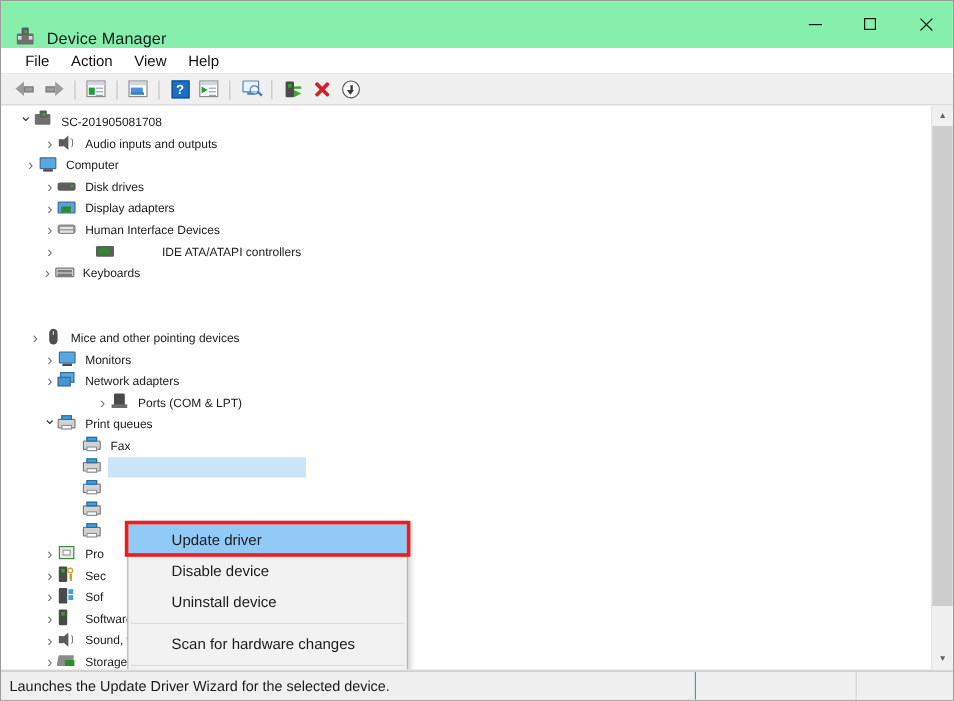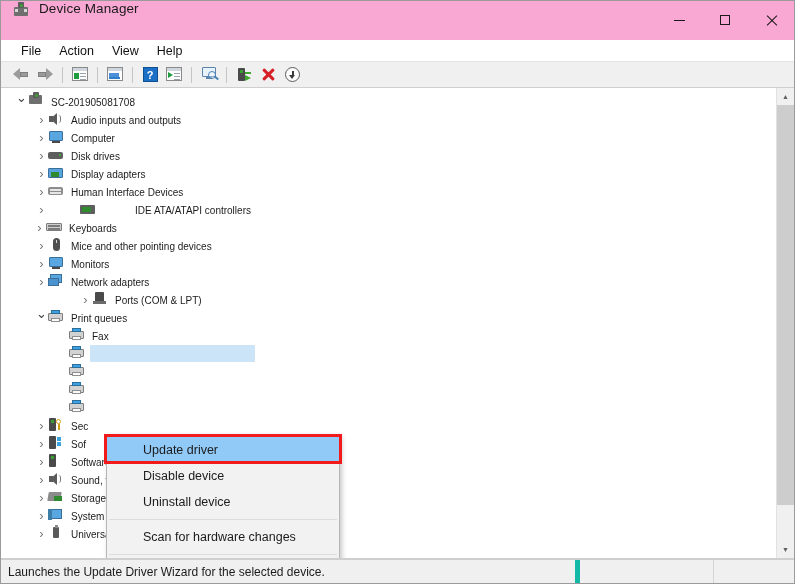--- a/index.html
+++ b/index.html
@@ -12,22 +12,22 @@
   .window{
     position:absolute;left:0;top:0;width:795px;height:584px;
     box-sizing:border-box;
     border:1px solid #9a9a9a;
     background:#ffffff;
     display:flex;flex-direction:column;
   }
   
   .titlebar{
     height:39px;min-height:39px;
-    background:#f9a8d4;
-    display:flex;align-items:flex-start;
+    background:#86efac;
+    display:flex;align-items:flex-end;
     position:relative;
   }
   .title-icon{
     width:18px;height:18px;margin-left:11px;margin-right:9px;
     position:relative;flex:none;
   }
   .ti-body{position:absolute;left:2px;top:6px;width:14px;height:9px;background:#6f6f6f;border-radius:1px;}
   .ti-neck{position:absolute;left:6px;top:1px;width:6px;height:6px;background:#5d5d5d;border-radius:1px;}
   .ti-led{position:absolute;left:7.5px;top:2.5px;width:3px;height:3px;background:#3fa535;border-radius:50%;}
   .ti-foot{position:absolute;left:3px;top:8px;width:3px;height:3px;background:#d8d8d8;}
@@ -211,21 +211,21 @@
   .vs-track{position:absolute;left:0;top:17px;bottom:17px;width:17px;background:#f0f0f0;}
   .vs-thumb{position:absolute;left:0;top:0;width:17px;height:400px;background:#cdcdcd;}
   
   .statusbar{
     height:23px;min-height:23px;
     background:#f0f0f0;
     display:flex;align-items:stretch;
     font-size:12px;color:#1b1b1b;
     border-top:1px solid #cfcfcf;
   }
-  .st-main{flex:1;display:flex;align-items:center;padding-left:7px;border-right:5px solid #14b8a6;}
+  .st-main{flex:1;display:flex;align-items:center;padding-left:7px;border-right:1px solid #14b8a6;}
   .st-pane{width:133px;border-right:1px solid #d4d4d4;}
   .st-pane.last{width:80px;border-right:none;}
 </style>
 </head>
 <body>
 
 <div class="window">
 
   <div class="titlebar">
     <div class="title-icon">
@@ -345,21 +345,21 @@
       <div class="row" style="padding-left:34px;">
         <div class="chev closed"></div>
         <div class="ricon">
             <div class="ic-spk2"></div>
             <div class="ic-speaker"></div>
             <div class="ic-wave"></div>
           </div>
         <div class="rlabel-wrap"><span class="rlabel">Audio inputs and outputs</span></div>
       </div>
 
-      <div class="row" style="padding-left:34px;">
+      <div class="row" style="margin-left:18px;">
         <div class="chev closed"></div>
         <div class="ricon">
             <div class="ic-monitor"></div>
             <div class="ic-monbase"></div>
           </div>
         <div class="rlabel-wrap"><span class="rlabel">Computer</span></div>
       </div>
 
       <div class="row" style="padding-left:34px;">
         <div class="chev closed"></div>
@@ -399,21 +399,21 @@
 
       <div class="row" style="padding-left:32px;">
         <div class="chev closed"></div>
         <div class="ricon">
             <div class="ic-kbd"></div>
             <div class="ic-kbdk"></div>
           </div>
         <div class="rlabel-wrap"><span class="rlabel">Keyboards</span></div>
       </div>
 
-      <div class="row" style="padding-left:34px;">
+      <div class="row" style="padding-left:22px;margin-top:36px;">
         <div class="chev closed"></div>
         <div class="ricon">
             <div class="ic-mouse"></div>
             <div class="ic-mousel"></div>
           </div>
         <div class="rlabel-wrap"><span class="rlabel">Mice and other pointing devices</span></div>
       </div>
 
       <div class="row" style="padding-left:34px;">
         <div class="chev closed"></div>
@@ -490,20 +490,28 @@
 
       <div class="row" style="padding-left:68px;">
         <div class="ricon">
             <div class="ic-print"></div>
             <div class="ic-printtop"></div>
             <div class="ic-printp"></div>
           </div>
         <div class="rlabel-wrap"><span class="rlabel"></span></div>
       </div>
 
+      <div class="row" style="padding-left:34px;">
+        <div class="chev closed"></div>
+        <div class="ricon">
+            <div class="ic-proc"></div>
+            <div class="ic-procin"></div>
+          </div>
+        <div class="rlabel-wrap"><span class="rlabel">Pro</span></div>
+      </div>
 
       <div class="row" style="padding-left:34px;">
         <div class="chev closed"></div>
         <div class="ricon">
             <div class="ic-sec"></div>
             <div class="ic-secled"></div>
             <div class="ic-key"></div>
             <div class="ic-keyst"></div>
           </div>
         <div class="rlabel-wrap"><span class="rlabel">Sec</span></div>

